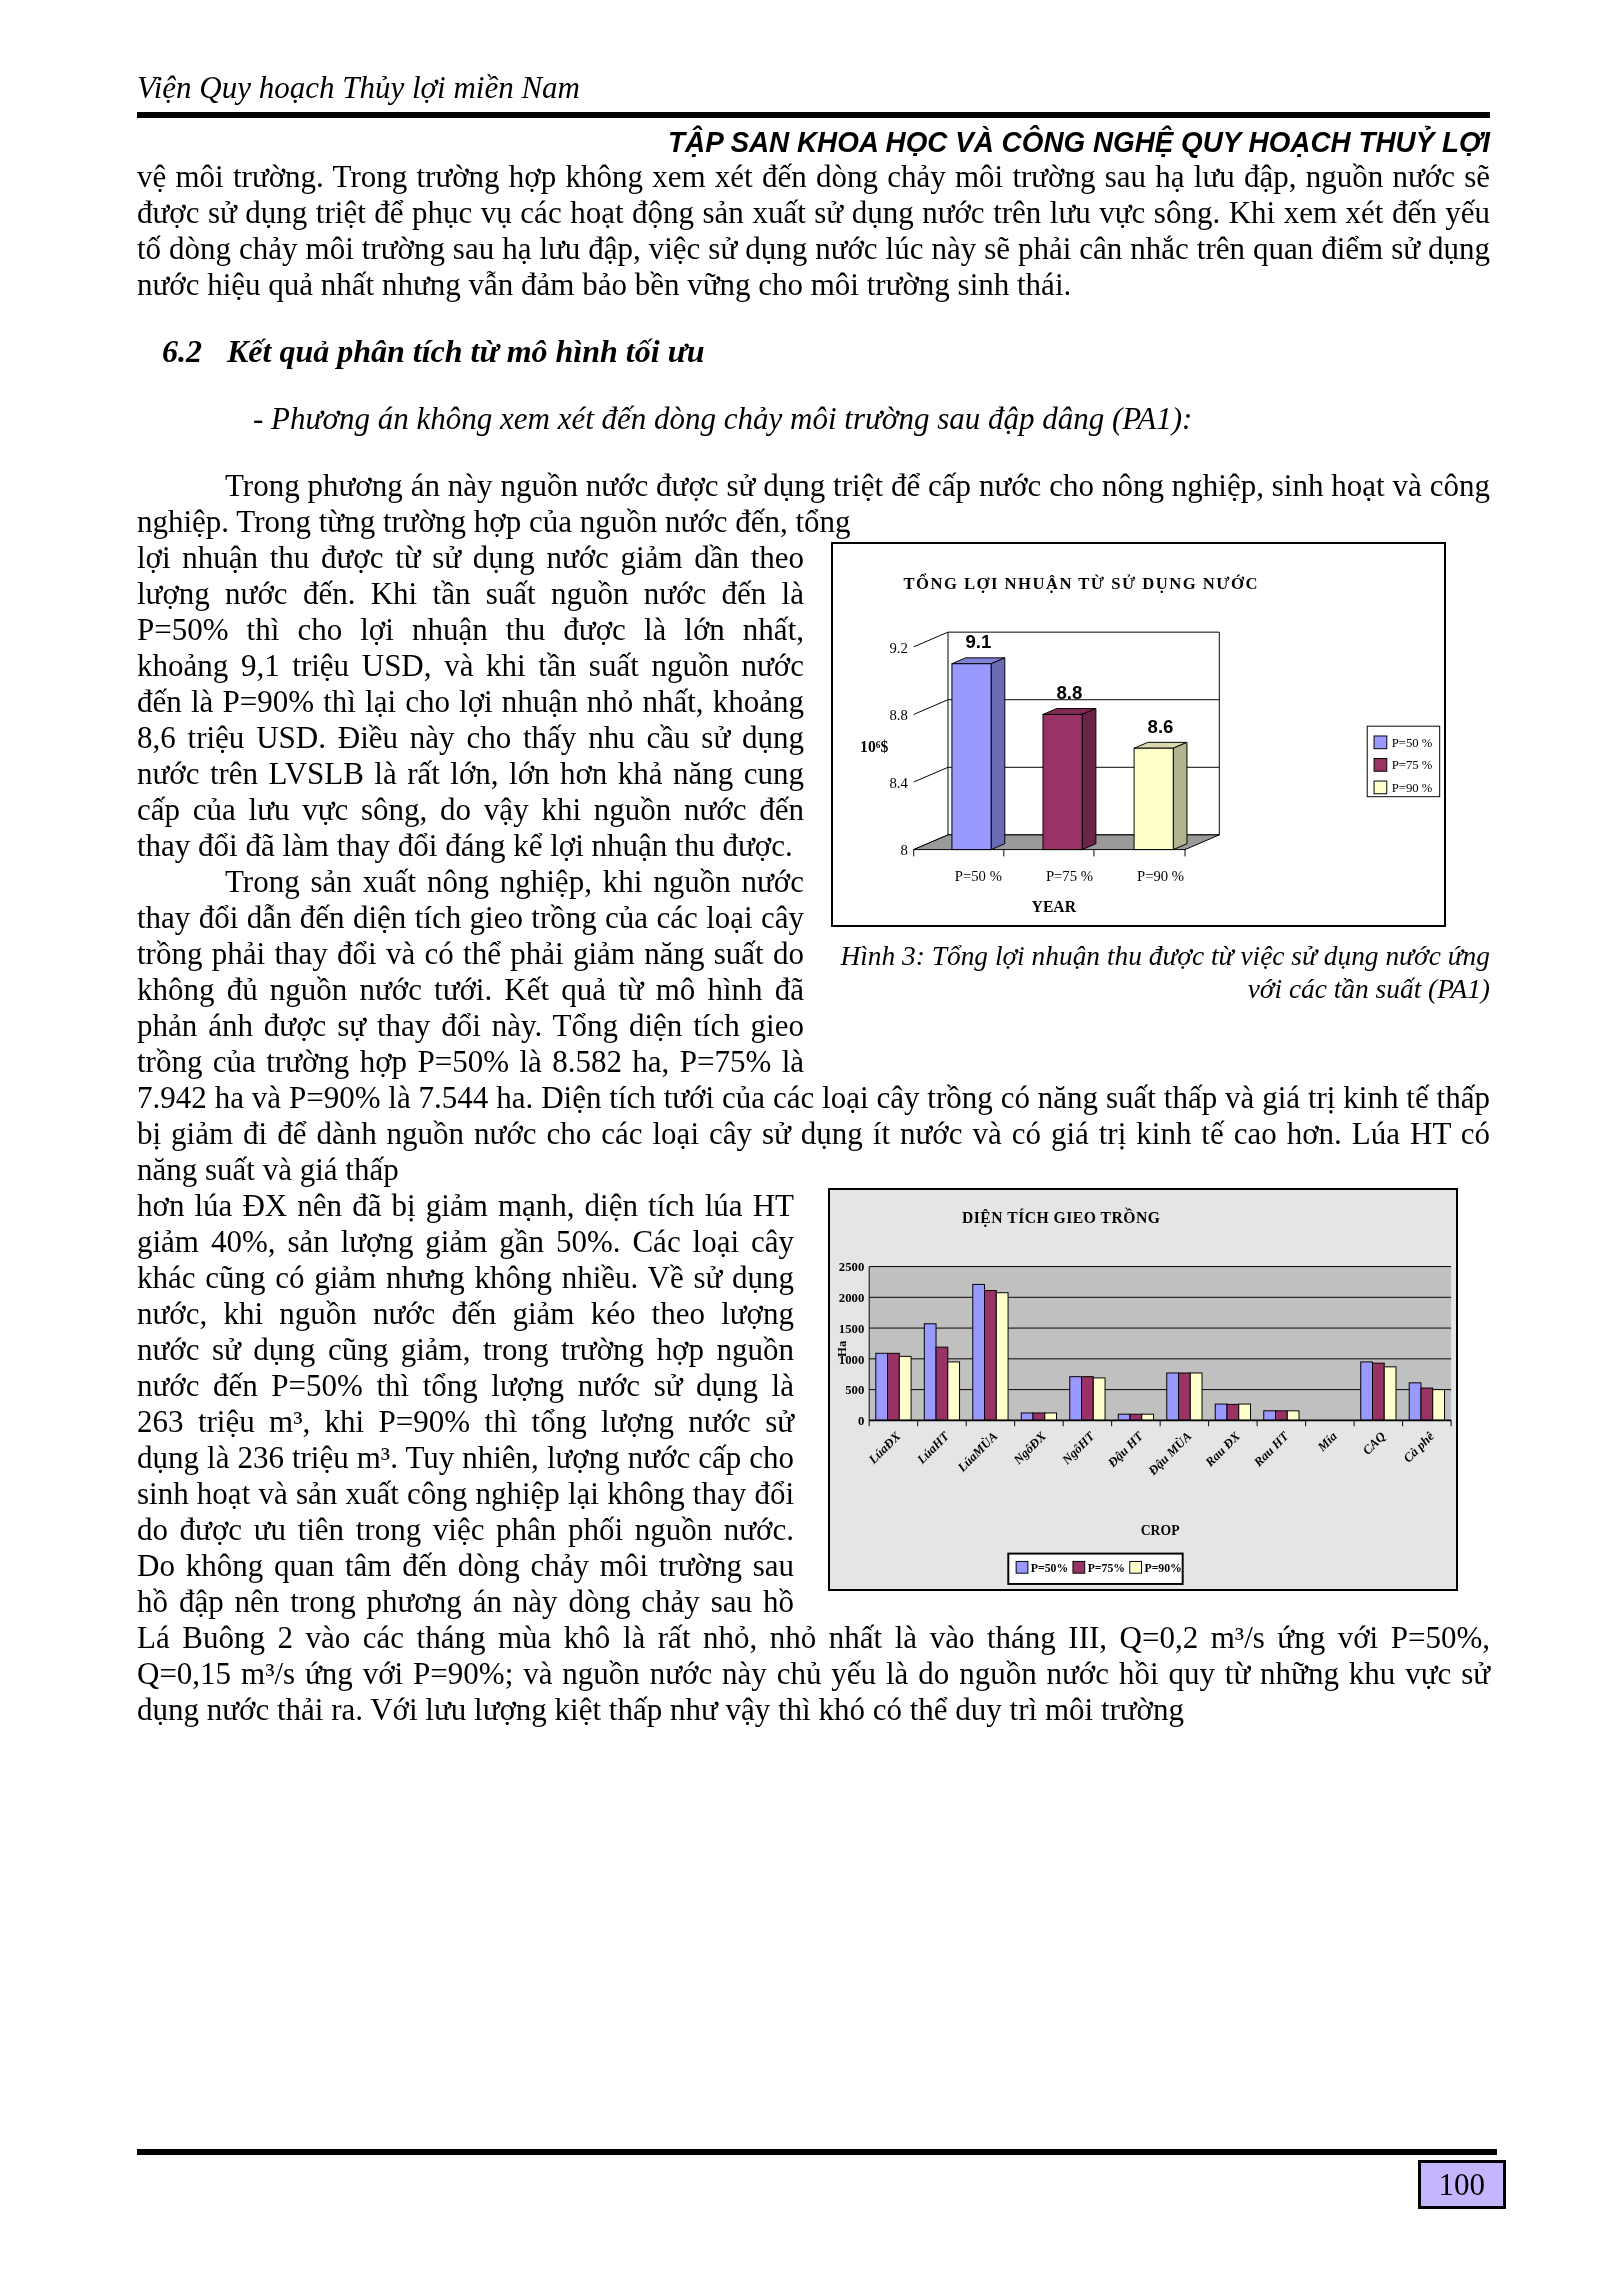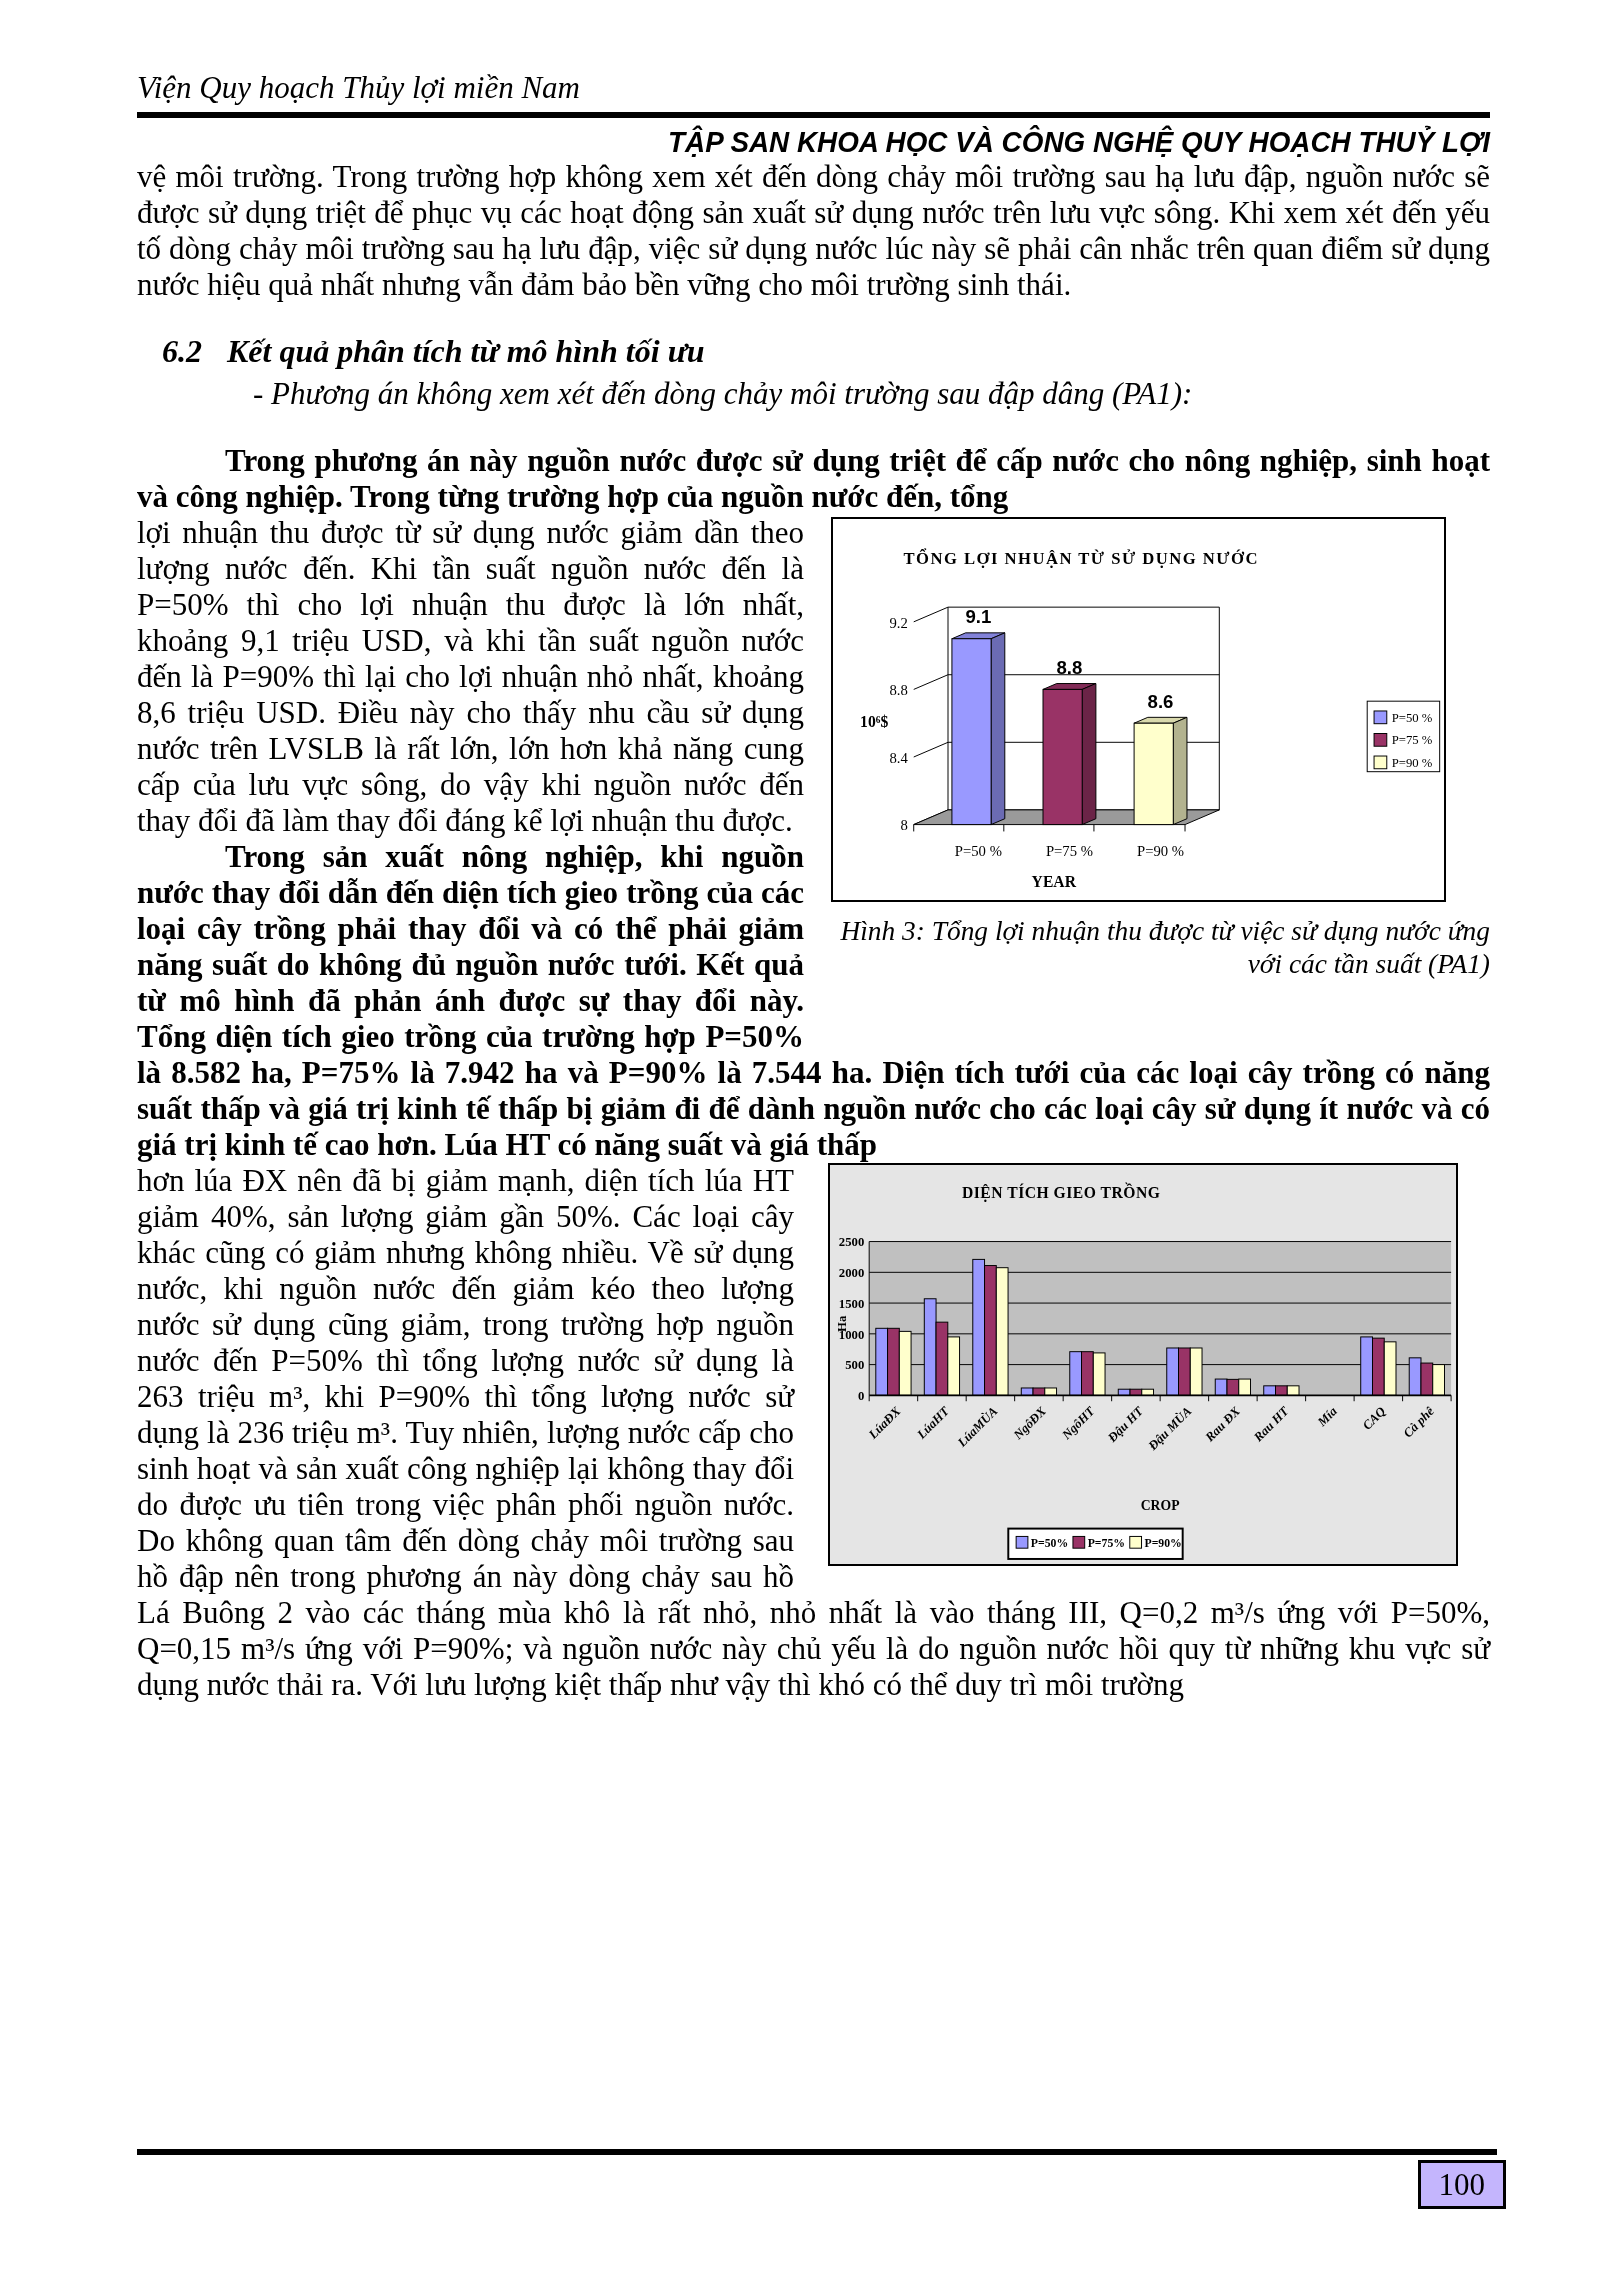--- a/index.html
+++ b/index.html
@@ -7,25 +7,25 @@
         font-family:"Liberation Serif",serif;color:#000;overflow:hidden;margin:0 auto;}
   .content{position:absolute;left:137px;top:0;width:1353px;}
   .institute{margin-top:69px;font-style:italic;font-size:31px;line-height:37px;}
   .rule{height:5.9px;background:#000;margin-top:5.9px;}
   .journal{margin-top:7.8px;text-align:right;font-family:"Liberation Sans",sans-serif;
            font-weight:bold;font-style:italic;font-size:29px;transform:scaleX(.96);
            transform-origin:100% 50%;}
   p.bodytext{font-size:31px;line-height:36px;text-align:justify;margin:0;}
   .mt26{margin-top:25.5px;} .mt14{margin-top:13.7px;} .mt10{margin-top:9.8px;}
   .mt6{margin-top:5.9px;} .mt8{margin-top:7.8px;}
-  .indent{text-indent:88px;font-weight:bold;}
+  .indent{text-indent:88px;}
   .sechead{display:flex;margin-top:29px;font-size:32px;line-height:39px;
            font-weight:bold;font-style:italic;}
   .sechead .num{width:90px;flex:0 0 auto;text-align:center;}
-  .bullet{margin-top:4px;font-size:31px;line-height:37px;font-style:italic;
+  .bullet{margin-top:29px;font-size:31px;line-height:37px;font-style:italic;
           padding-left:116px;text-align:justify;}
   .fig1{float:right;width:686px;margin:2px 0 47px 0;text-align:right;}
   .chartbox1{margin-left:27.4px;width:611px;border:2px solid #000;background:#fff;}
   .cap{font-style:italic;font-size:27.4px;line-height:33px;margin:13.7px 0 0 27.4px;}
   .fig2{float:right;width:696px;margin:0;}
   .cap2{font-style:italic;font-size:27.4px;line-height:33px;margin:0 0 13.7px 34px;}
   .chartbox2{margin-left:34px;width:626px;border:2.9px solid #000;background:#e5e5e5;}
   svg{display:block;}
   .footrule{position:absolute;left:137px;top:2149px;width:1360px;height:5.9px;background:#000;}
   .pagebox{position:absolute;left:1418px;top:2160px;border:3.9px solid #000;

